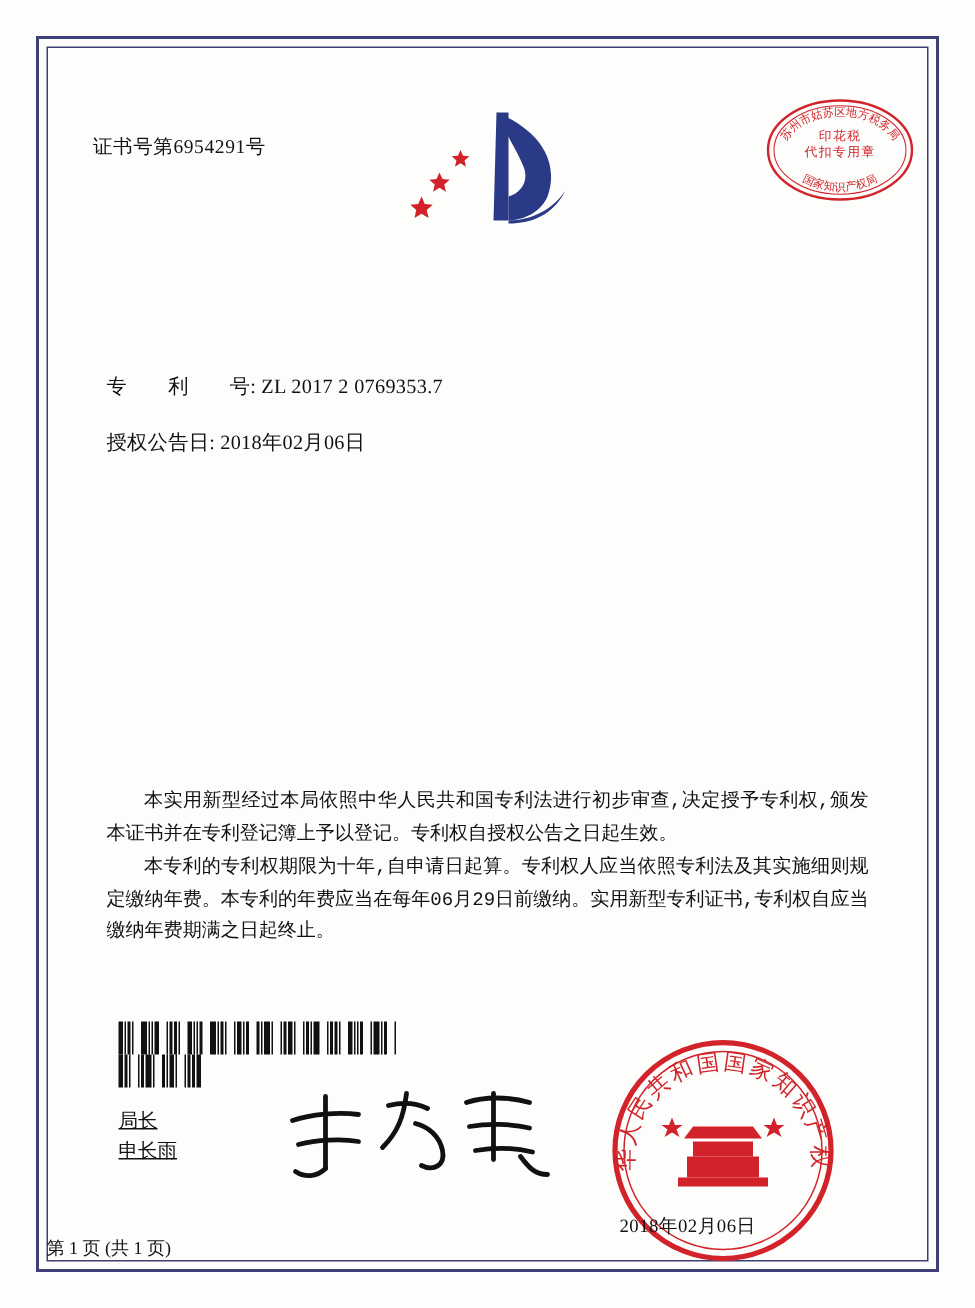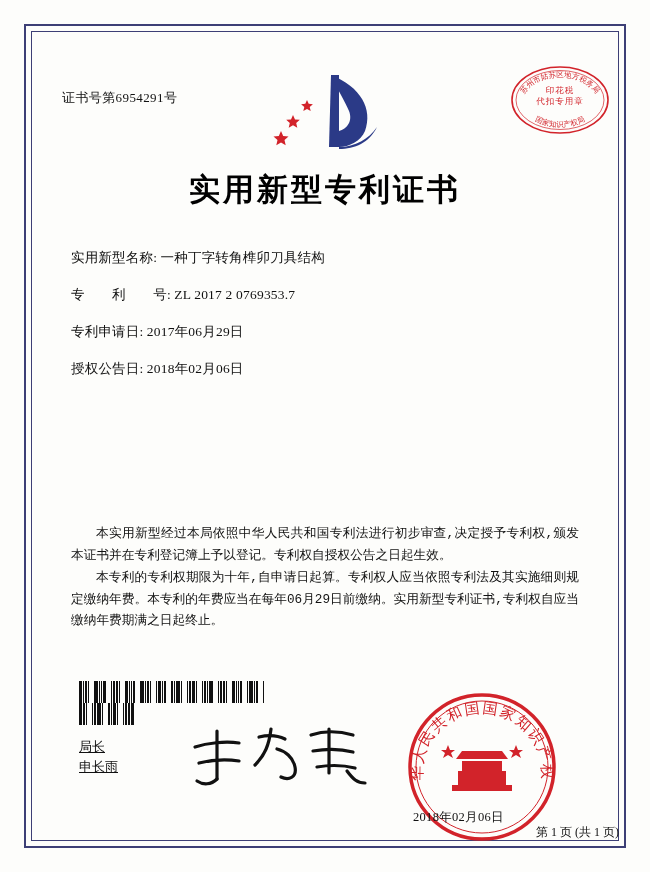--- a/index.html
+++ b/index.html
@@ -187,21 +187,21 @@
     font-size: 12.5px;
     color: #111;
     letter-spacing: 0.3px;
   }
 
   .page-footer {
     position: absolute;
     left: 0;
     top: 793px;
     width: 588px;
-    text-align: right;
+    text-align: left;
     font-size: 12px;
     color: #111;
   }
 </style>
 </head>
 <body>
 
 <div class="page">
 
   <div class="border-outer"></div>
@@ -236,34 +236,25 @@
         <text font-size="7.5" fill="#d2232a" font-family="'Liberation Serif',serif">
           <textPath href="#arcBot" startOffset="50%" text-anchor="middle">国家知识产权局</textPath>
         </text>
       </svg>
       <div class="stamp-top-lines">
         <div>印花税</div>
         <div>代扣专用章</div>
       </div>
     </div>
 
-    <h1 class="title">实用新型专利证书</h1>
 
     <div class="fields">
-      <div class="field-row">
-        <span class="field-label">实用新型名称:</span>
-        <span class="field-value">一种丁字转角榫卯刀具结构</span>
-      </div>
       <div class="field-row">
         <span class="field-label">专　　利　　号:</span>
         <span class="field-value">ZL 2017 2 0769353.7</span>
-      </div>
-      <div class="field-row">
-        <span class="field-label">专利申请日:</span>
-        <span class="field-value">2017年06月29日</span>
       </div>
       <div class="field-row">
         <span class="field-label">授权公告日:</span>
         <span class="field-value">2018年02月06日</span>
       </div>
     </div>
 
     <div class="body-text">
       <p>本实用新型经过本局依照中华人民共和国专利法进行初步审查,决定授予专利权,颁发本证书并在专利登记簿上予以登记。专利权自授权公告之日起生效。</p>
       <p>本专利的专利权期限为十年,自申请日起算。专利权人应当依照专利法及其实施细则规定缴纳年费。本专利的年费应当在每年06月29日前缴纳。实用新型专利证书,专利权自应当缴纳年费期满之日起终止。</p>

